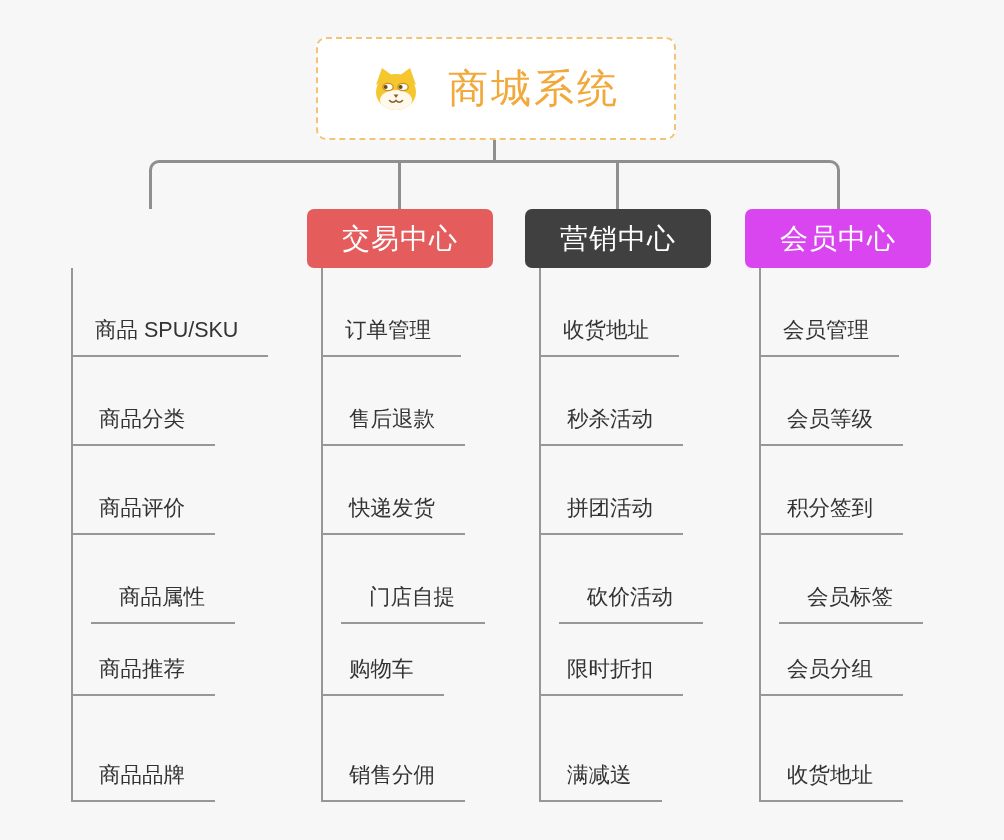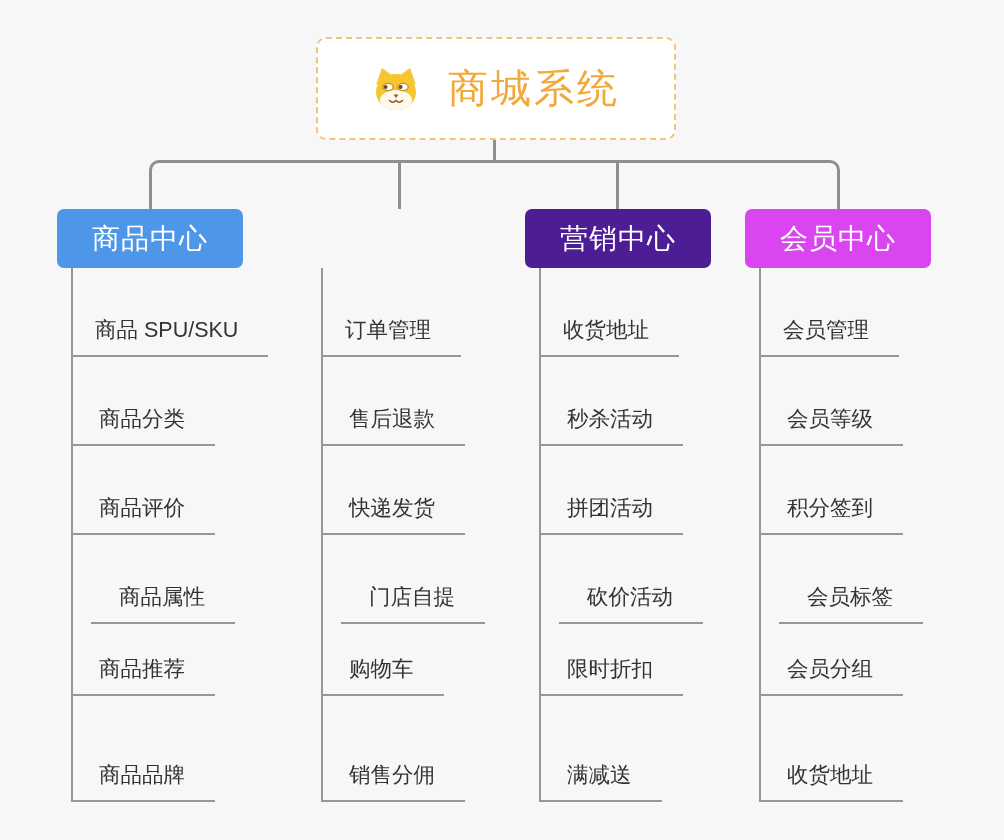--- a/index.html
+++ b/index.html
@@ -127,24 +127,24 @@
         <ellipse cx="31" cy="20" rx="5.2" ry="3.6" fill="#FFFFFF" stroke="#C9901F" stroke-width="1.4"></ellipse>
         <circle cx="13.6" cy="20" r="2" fill="#6E4A1B"></circle>
         <circle cx="28.6" cy="20" r="2" fill="#6E4A1B"></circle>
         <path d="M21.6 27.5 h4.8 l-2.4 3.4 z" fill="#8B5E2A"></path>
         <path d="M17.5 33.5 q3.2 3.4 6.5 0 q3.2 3.4 6.5 0" stroke="#8B5E2A" fill="none" stroke-width="1.6" stroke-linecap="round"></path>
       </svg>
     </span>
     <span class="root-label">商城系统</span>
   </div>
 
-  <div class="branch-box b1" style="background: rgb(77, 150, 232);">
-    <span>商品中心</span>
+  <div class="branch-box b2" style="background: rgb(228, 92, 92);">
+    <span>交易中心</span>
   </div>
-  <div class="branch-box b3" style="background: #4c1d95; text-align: right;">
+  <div class="branch-box b3" style="background: #404040; text-align: right;">
     <span>营销中心</span>
   </div>
   <div class="branch-box b4" style="background: #d946ef;">
     <span>会员中心</span>
   </div>
 
   <div class="spine s1"></div>
   <div class="spine s2"></div>
   <div class="spine s3"></div>
   <div class="spine s4"></div>

